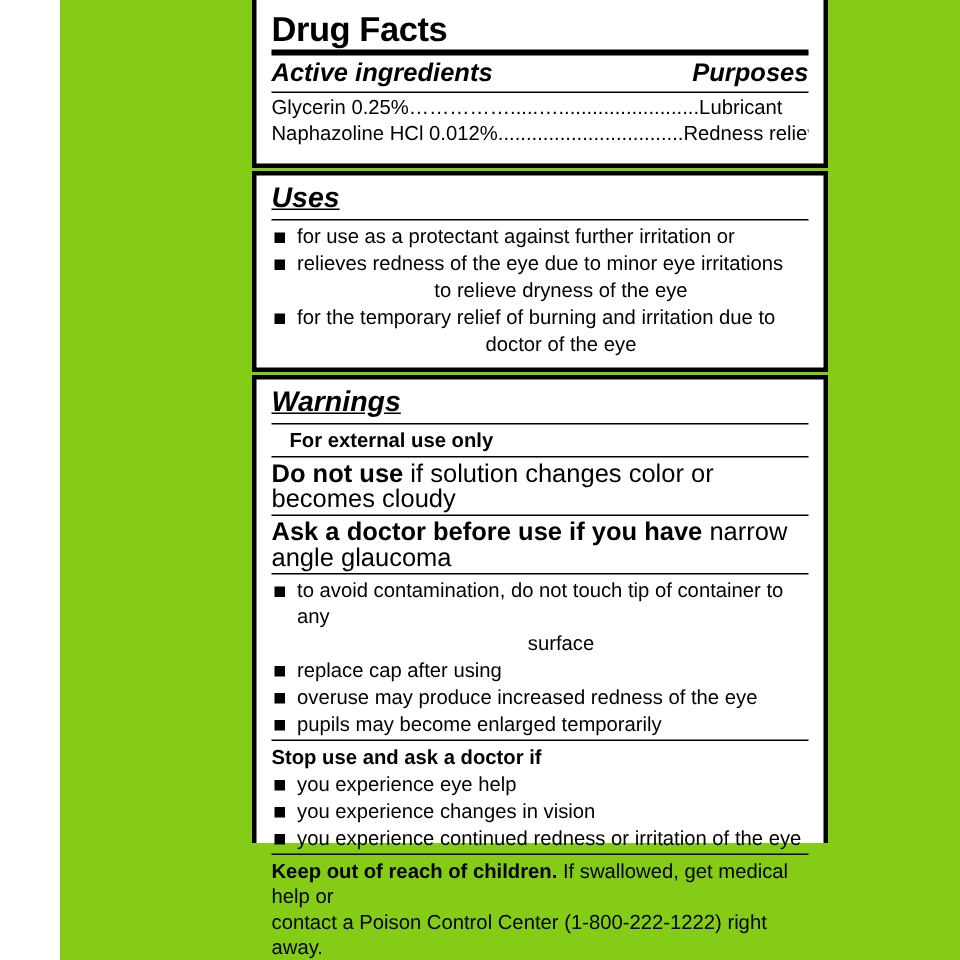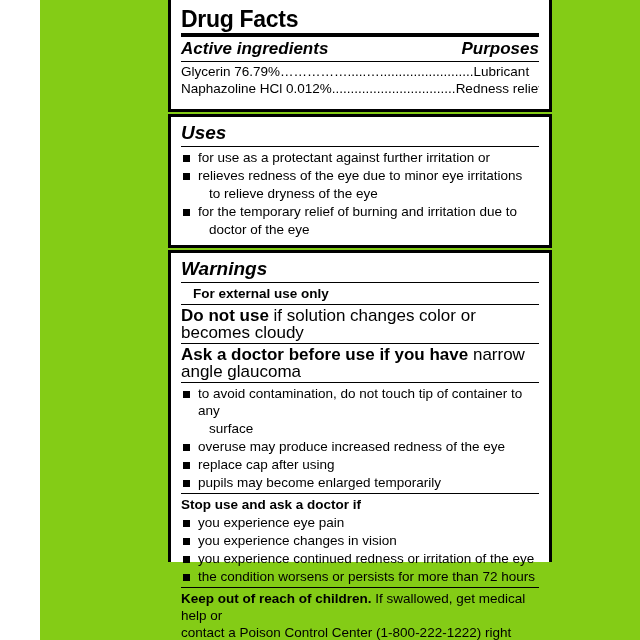--- a/index.html
+++ b/index.html
@@ -78,20 +78,21 @@
   #block-uses {
     top: 114px;
     height: 134px;
   }
   .sec-head {
     font-size: 19px;
     font-weight: bold;
     font-style: italic;
     line-height: 22px;
     margin: 1px 0 2px 0;
+    text-decoration: underline;
   }
   ul.bullets {
     list-style: none;
     margin: 0;
     padding: 0;
   }
   ul.bullets li {
     position: relative;
     padding-left: 17px;
     font-size: 13.5px;
@@ -102,20 +103,21 @@
     content: "";
     position: absolute;
     left: 2px;
     top: 6px;
     width: 7px;
     height: 7px;
     background: #000000;
   }
   ul.bullets li.cont {
     padding-left: 28px;
+    text-align: center;
   }
   ul.bullets li.cont::before {
     display: none;
   }
   
   #block-warnings {
     top: 250px;
     height: 312px;
     border-bottom: none;
   }
@@ -153,21 +155,21 @@
   <div class="panel" id="block-drugfacts">
     <div class="inner">
       <div class="title">Drug Facts</div>
       <div class="rule-thick"></div>
       <div class="ai-row">
         <div class="ai-head">Active ingredients</div>
         <div class="ai-head">Purposes</div>
       </div>
       <div class="rule-thin"></div>
       <div class="ing-line">
-        <span>Glycerin 76.79%</span><span>…………….....….........................</span><span>Lubricant</span>
+        <span>Glycerin 0.25%</span><span>…………….....….........................</span><span>Lubricant</span>
       </div>
       <div class="ing-line">
         <span>Naphazoline HCl 0.012%</span><span>.................................</span><span>Redness reliever</span>
       </div>
     </div>
   </div>
 
   <div class="panel" id="block-uses">
     <div class="inner">
       <div class="sec-head">Uses</div>
@@ -197,32 +199,31 @@
 
       <div class="stmt">
         <b>Ask a doctor before use if you have</b>
         <span>narrow angle glaucoma</span>
       </div>
       <div class="rule-thin"></div>
 
       <ul class="bullets">
         <li>to avoid contamination, do not touch tip of container to any</li>
         <li class="cont">surface</li>
+        <li>replace cap after using</li>
         <li>overuse may produce increased redness of the eye</li>
-        <li>replace cap after using</li>
         <li>pupils may become enlarged temporarily</li>
       </ul>
       <div class="rule-thin"></div>
 
       <div class="sub-head">Stop use and ask a doctor if</div>
       <ul class="bullets">
-        <li>you experience eye pain</li>
+        <li>you experience eye help</li>
         <li>you experience changes in vision</li>
         <li>you experience continued redness or irritation of the eye</li>
-        <li>the condition worsens or persists for more than 72 hours</li>
       </ul>
       <div class="rule-thin"></div>
 
       <div class="keepout">
         <b>Keep out of reach of children.</b>
         <span>If swallowed, get medical help or</span><br>
         <span>contact a Poison Control Center (1-800-222-1222) right away.</span>
         
       </div>
     </div>

